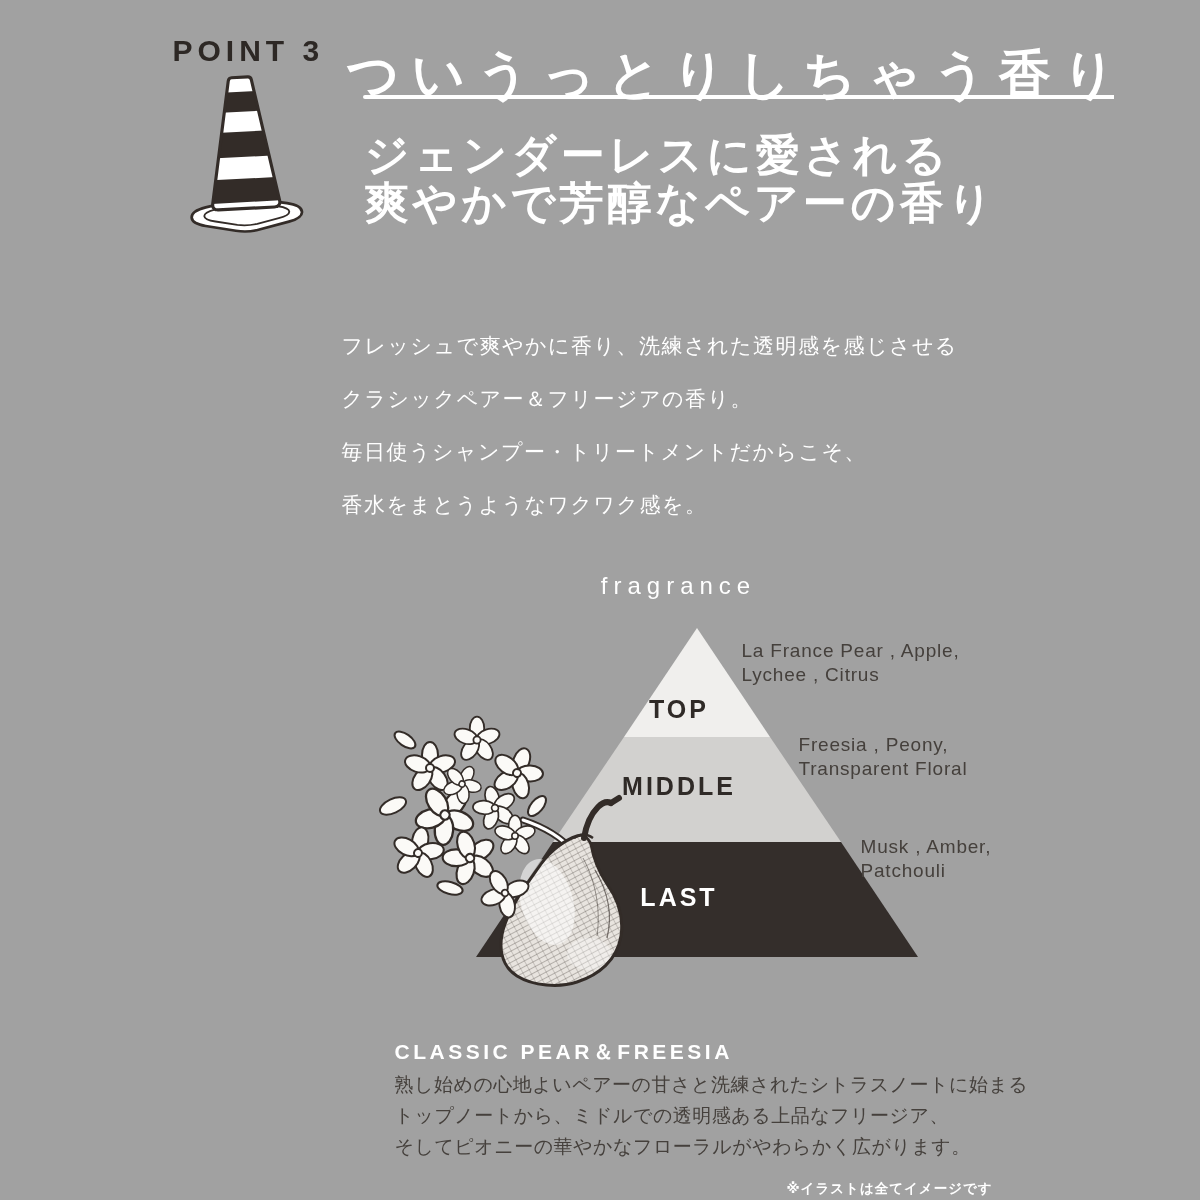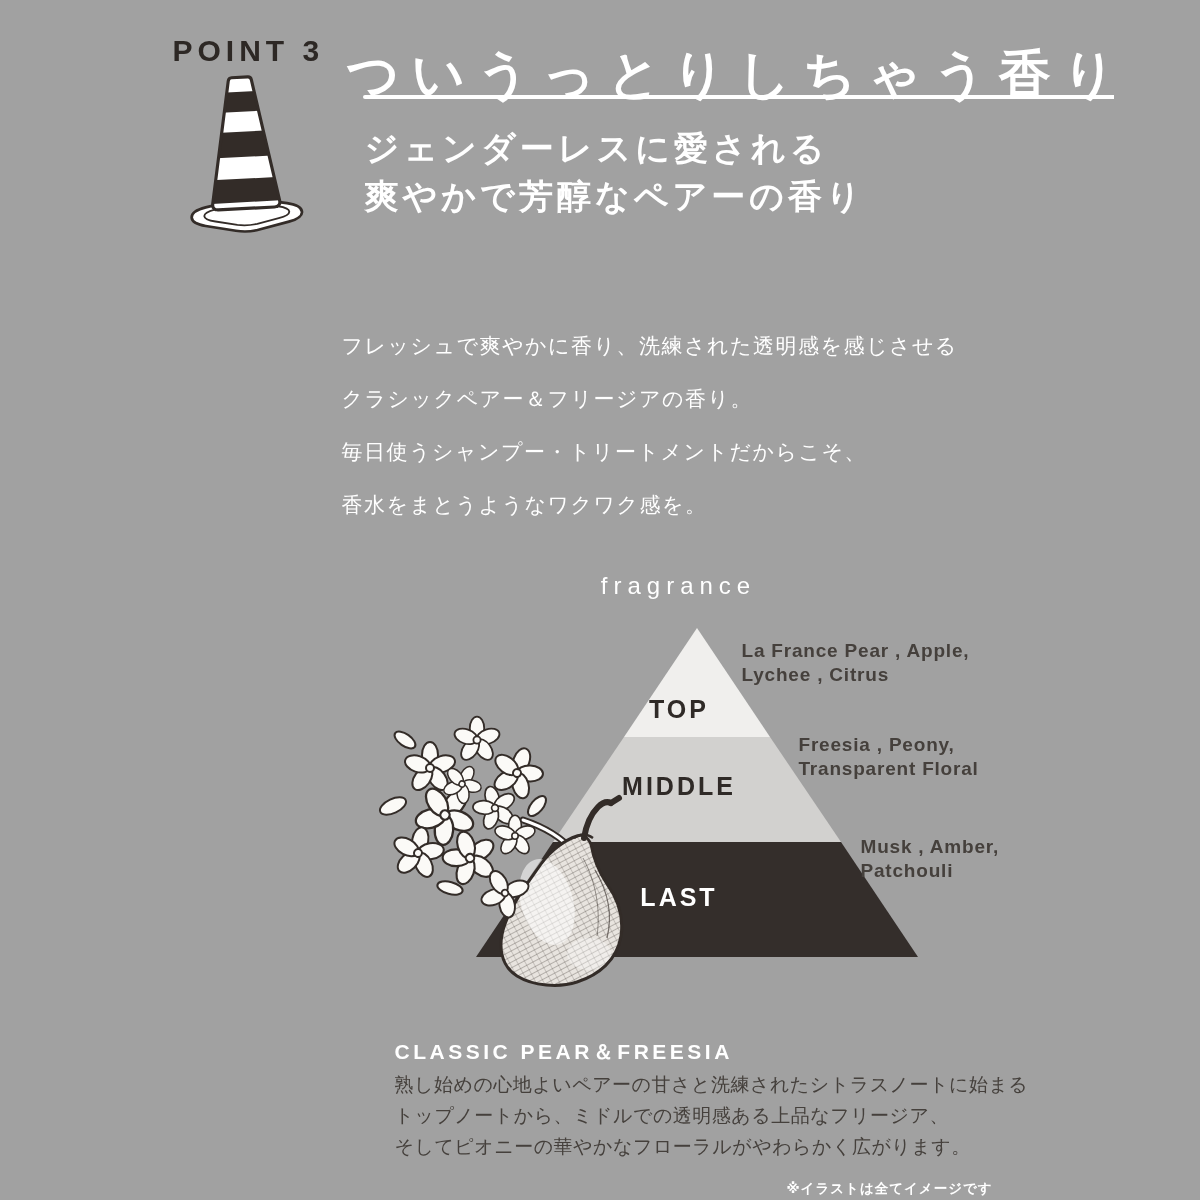--- a/index.html
+++ b/index.html
@@ -7,30 +7,30 @@
     position:relative;width:1027px;height:1200px;margin:0 auto;
     background:#a1a1a1;overflow:hidden;
     font-family:"Liberation Sans","DejaVu Sans",sans-serif;
   }
   .abs{position:absolute;}
   
   .point-label{left:86px;top:34px;font-size:30px;font-weight:bold;letter-spacing:5px;color:#2d2825;}
   .cone{left:88px;top:70px;width:138px;height:172px;}
   .title{left:260px;top:40px;margin:0;font-size:52px;font-weight:600;letter-spacing:12px;color:#ffffff;white-space:nowrap;}
   .title-underline{left:276px;top:95px;width:778px;height:4px;background:#ffffff;border-radius:2px;}
-  .subtitle{left:278px;font-size:34px;font-weight:600;letter-spacing:4px;color:#ffffff;white-space:nowrap;}
+  .subtitle{left:278px;font-size:44px;font-weight:600;letter-spacing:4px;color:#ffffff;white-space:nowrap;}
   .sub1{top:126px;} .sub2{top:174px;}
   
   .intro-line{left:247px;font-size:21px;letter-spacing:1.5px;color:#ffffff;white-space:nowrap;margin-left:8px;}
   .i0{top:332px;} .i1{top:385px;} .i2{top:438px;text-align:right;} .i3{top:491px;}
   
   .frag-label{left:427px;top:572px;width:330px;text-align:center;font-size:24px;letter-spacing:6px;color:#ffffff;}
   .pyramid{left:380px;top:620px;width:460px;height:345px;}
   .pyr-label{font-family:"Liberation Sans","DejaVu Sans",sans-serif;font-weight:bold;font-size:25px;letter-spacing:3px;text-anchor:middle;}
-  .note{color:#45403c;font-size:19px;line-height:24px;letter-spacing:0.8px;font-weight:700;white-space:nowrap;}
+  .note{color:#45403c;font-size:19px;line-height:24px;letter-spacing:0.8px;font-weight:400;white-space:nowrap;}
   .note-top{left:655px;top:639px;}
   .note-middle{left:712px;top:733px;}
   .note-last{left:774px;top:835px;}
   .illustration{left:268px;top:688px;width:324px;height:324px;}
   
   .desc-heading{left:308px;top:1038px;font-size:21px;font-weight:600;letter-spacing:3.5px;color:#ffffff;white-space:nowrap;}
   .desc-line{left:308px;font-size:19px;letter-spacing:0.5px;color:#45403c;white-space:nowrap;}
   .d0{top:1072px;} .d1{top:1103px;} .d2{top:1134px;}
   .footer-note{left:700px;top:1180px;font-size:13.5px;font-weight:bold;letter-spacing:1px;color:#ffffff;white-space:nowrap;}
 </style>

